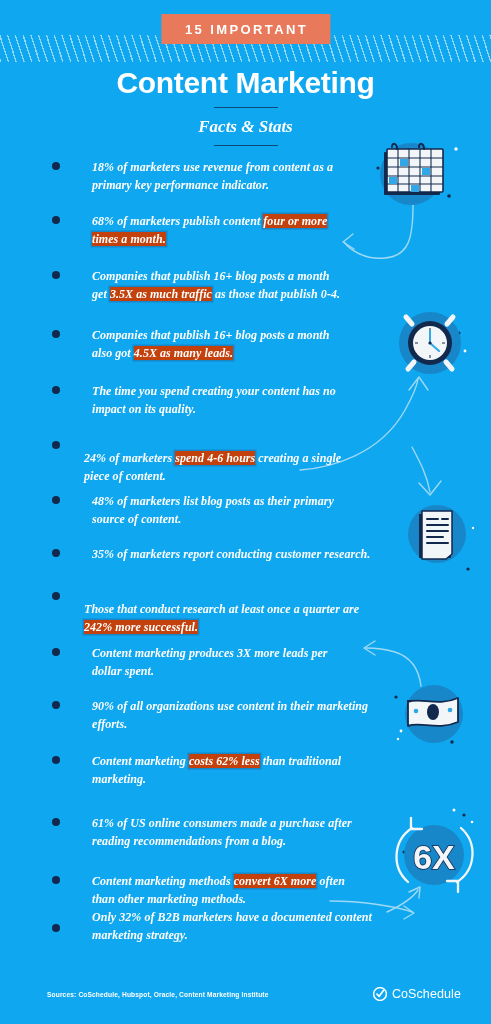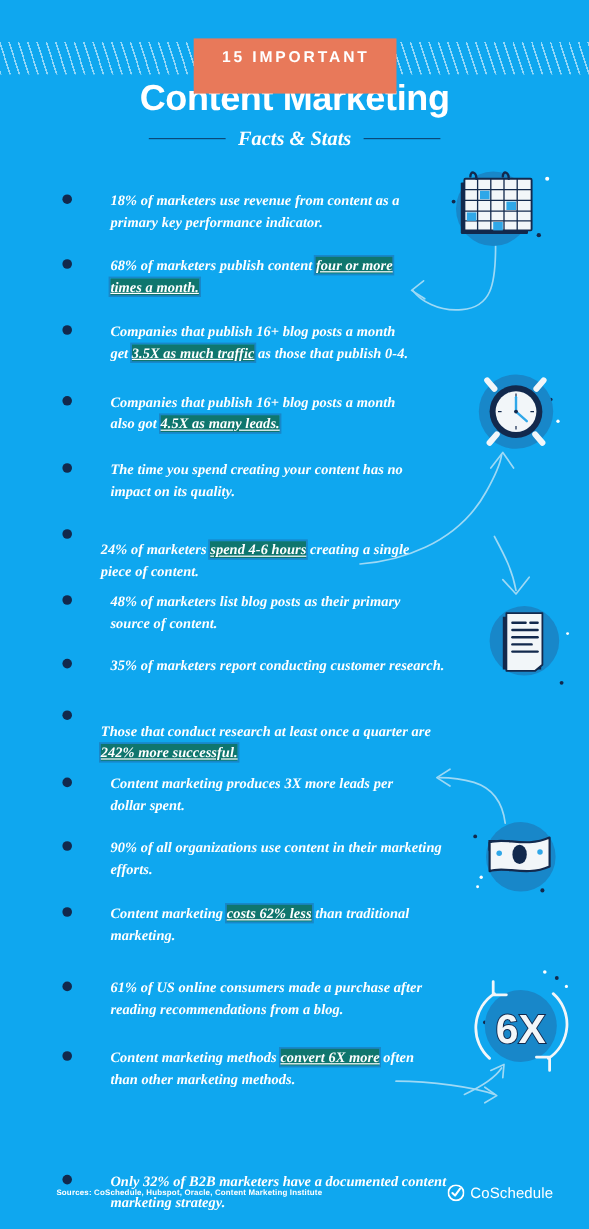--- a/index.html
+++ b/index.html
@@ -35,29 +35,29 @@
     background-image: repeating-linear-gradient(
       72deg,
       rgba(255,255,255,0.55) 0px,
       rgba(255,255,255,0.55) 1.3px,
       rgba(15,167,239,0) 1.3px,
       rgba(15,167,239,0) 7.4px
     );
   }
   .badge {
     position: absolute;
-    top: 32px;
+    top: 14px;
     left: 50%;
     transform: translateX(-50%);
     background: #E8795A;
     color: #ffffff;
     font-size: 13px;
     font-weight: bold;
     letter-spacing: 2.4px;
-    padding: 9px 22px 24px 24px;
+    padding: 9px 22px 8px 24px;
     line-height: 1;
     z-index: 3;
     white-space: nowrap;
   }
   .main-title {
     position: absolute;
     top: 68px;
     left: 0;
     width: 491px;
     text-align: center;
@@ -69,20 +69,21 @@
   }
   .subtitle-row {
     position: absolute;
     top: 107px;
     left: 0;
     width: 491px;
     display: flex;
     align-items: center;
     justify-content: center;
     gap: 10px;
+    flex-direction: column;
   }
   .sub-rule {
     width: 64px;
     height: 1px;
     background: #0a2a52;
     opacity: 0.75;
   }
   .subtitle {
     color: #ffffff;
     font-family: "Liberation Serif", serif;
@@ -118,23 +119,22 @@
     margin-left: 32px;
     color: #ffffff;
     font-family: "Liberation Serif", serif;
     font-style: italic;
     font-weight: bold;
     font-size: 12px;
     line-height: 18px;
     letter-spacing: 0.05px;
   }
   .fact-text .hl {
-    background: #0f766e;
+    background: #c2410c;
     box-shadow: 0 0 0 1.5px #1887C9;
-    text-decoration: underline;
   }
 
   
   .decor {
     position: absolute;
     top: 0; left: 0;
     width: 491px;
     height: 1024px;
     z-index: 1;
     pointer-events: none;
@@ -370,21 +370,21 @@
       <span class="fact-text"><span>Content marketing </span><span class="hl">costs 62% less</span><span> than traditional</span><br><span>marketing.</span></span>
     </div>
     <div class="fact" style="top:664px;left:52px;">
       <span class="bullet"></span>
       <span class="fact-text"><span>61% of US online consumers made a purchase after</span><br><span>reading recommendations from a blog.</span></span>
     </div>
     <div class="fact" style="top:722px;left:52px;">
       <span class="bullet"></span>
       <span class="fact-text"><span>Content marketing methods </span><span class="hl">convert 6X more</span><span> often</span><br><span>than other marketing methods.</span></span>
     </div>
-    <div class="fact" style="top:825px;left:52px;">
+    <div class="fact" style="top:758px;left:52px;align-items:center;">
       <span class="bullet"></span>
       <span class="fact-text"><span>Only 32% of B2B marketers have a documented content</span><br><span>marketing strategy.</span></span>
     </div>
   </div>
 
   <div class="footer">
     <div class="sources">Sources: CoSchedule, Hubspot, Oracle, Content Marketing Institute</div>
     <div class="brand">
       <svg width="14" height="14" viewBox="0 0 14 14">
         <circle cx="7" cy="7" r="6.4" fill="none" stroke="#ffffff" stroke-width="1.5"></circle>

